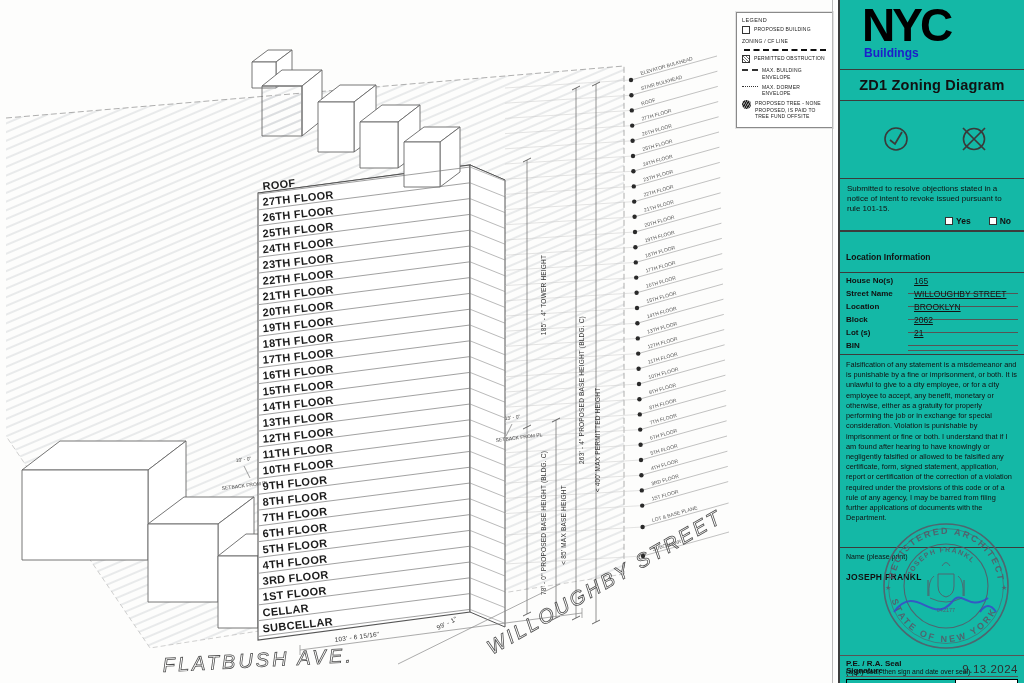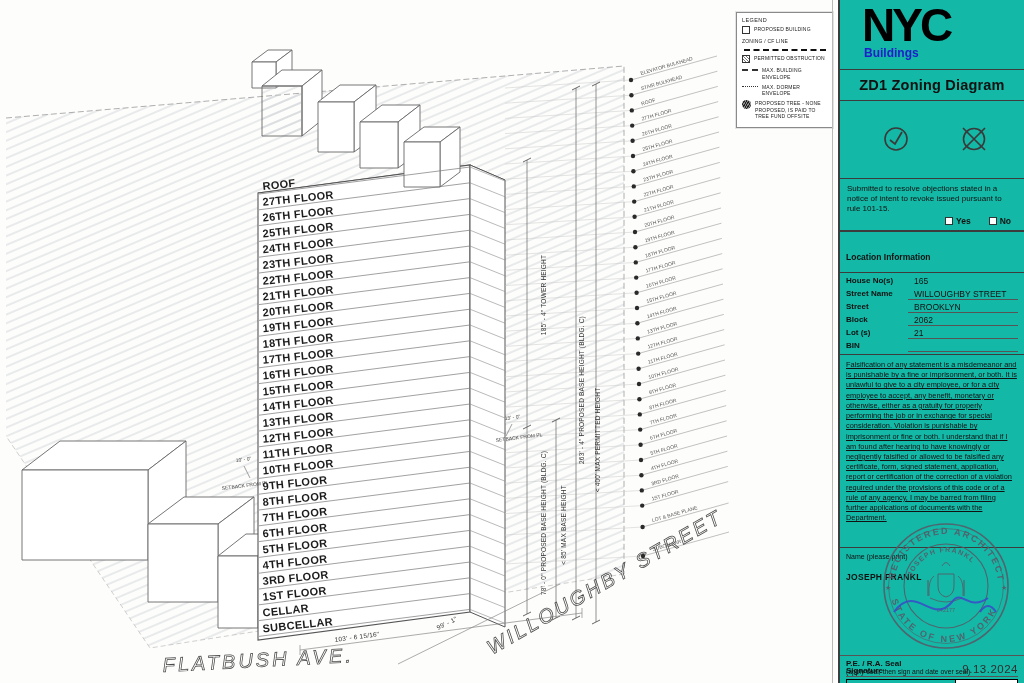--- a/index.html
+++ b/index.html
@@ -53,24 +53,24 @@
   .yn-row { display:flex; justify-content:flex-end; gap:18px; margin-top:2px; padding-right:6px; }
   .yn { display:flex; align-items:center; gap:3px; font-size:8.5px; font-weight:bold; }
   .cb { width:8px; height:8px; border:1px solid #333; background:#fff; display:inline-block; }
 
   #locheader-sec { height:14px; padding:20px 6px; border-top:1px solid #3c3c3c; }
   .loc-header { font-size:8.5px; font-weight:bold; }
 
   #fields-sec { height:82px; padding:3px 6px 0 6px; }
   .f-row { display:flex; align-items:flex-start; height:13px; }
   .f-label { width:62px; font-size:8px; font-weight:bold; }
-  .f-value { flex:1; border-bottom:1px solid #555; font-size:8.5px; padding:0 0 13px 6px; min-height:10px; }
+  .f-value { flex:1; border-bottom:1px solid #555; font-size:8.5px; padding:0 0 7px 6px; min-height:10px;text-decoration:underline; }
 
   #fals-sec { height:193px; padding:5px 6px; }
-  .fals-txt { font-size:7.4px; line-height:1.38;text-decoration:underline; }
+  .fals-txt { font-size:7.4px; line-height:1.38; }
 
   #name-sec { height:108px; padding:5px 6px; border-bottom:1px solid #555; }
   .name-label { font-size:7px; }
   .name-value { font-size:8.5px; font-weight:bold; margin-top:12px; letter-spacing:.3px; }
   .sig-row { position:absolute; left:6px; right:6px; bottom:8px; display:flex;
              justify-content:space-between; align-items:flex-end; z-index:3; }
   .sig-label { font-size:8px; font-weight:bold; }
   .date-value { font-size:11.5px; color:#2e2e2e; letter-spacing:.5px; }
 
   #sealtxt-sec { height:55px; padding:3px 6px 0 6px; border-bottom:none; }
@@ -460,21 +460,21 @@
     <div id="fields-sec" class="sec">
       <div class="f-row">
         <span class="f-label">House No(s)</span>
         <span class="f-value">165</span>
       </div>
       <div class="f-row">
         <span class="f-label">Street Name</span>
         <span class="f-value">WILLOUGHBY STREET</span>
       </div>
       <div class="f-row">
-        <span class="f-label">Street</span>
+        <span class="f-label">Location</span>
         <span class="f-value">BROOKLYN</span>
       </div>
       <div class="f-row">
         <span class="f-label">Block</span>
         <span class="f-value">2062</span>
       </div>
       <div class="f-row">
         <span class="f-label">Lot (s)</span>
         <span class="f-value">21</span>
       </div>

